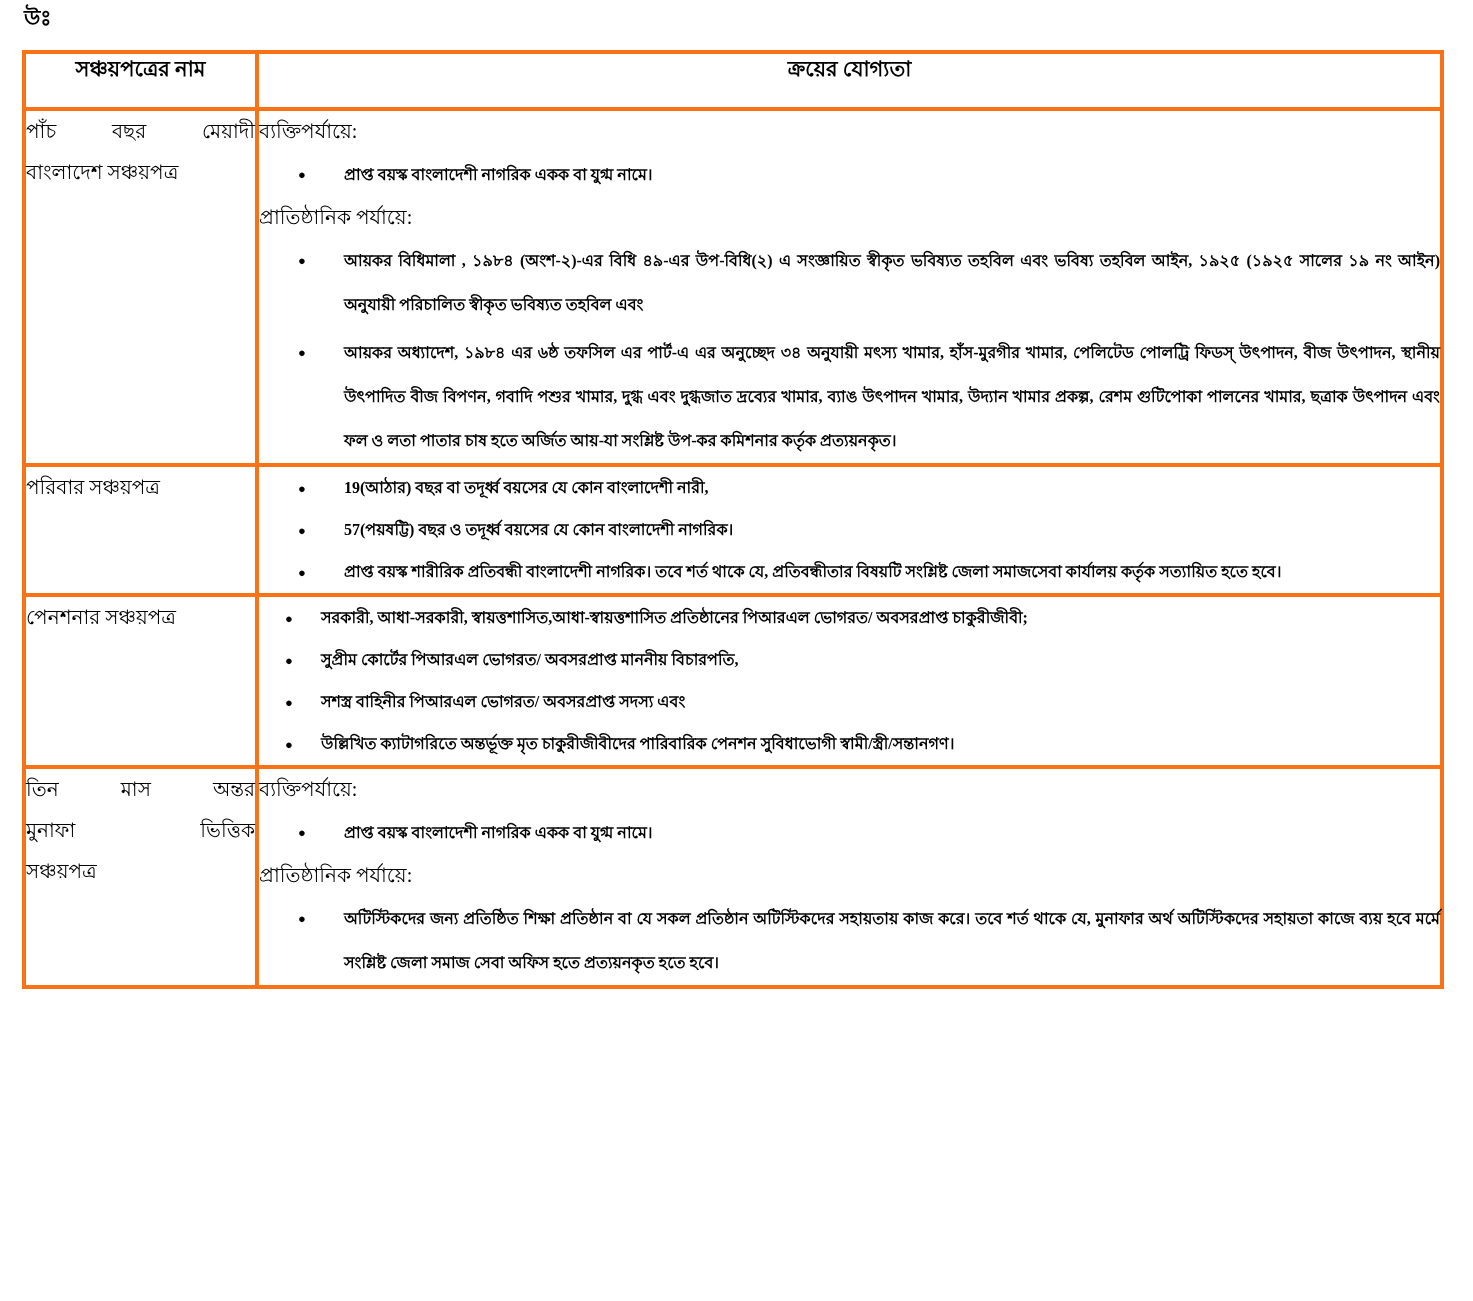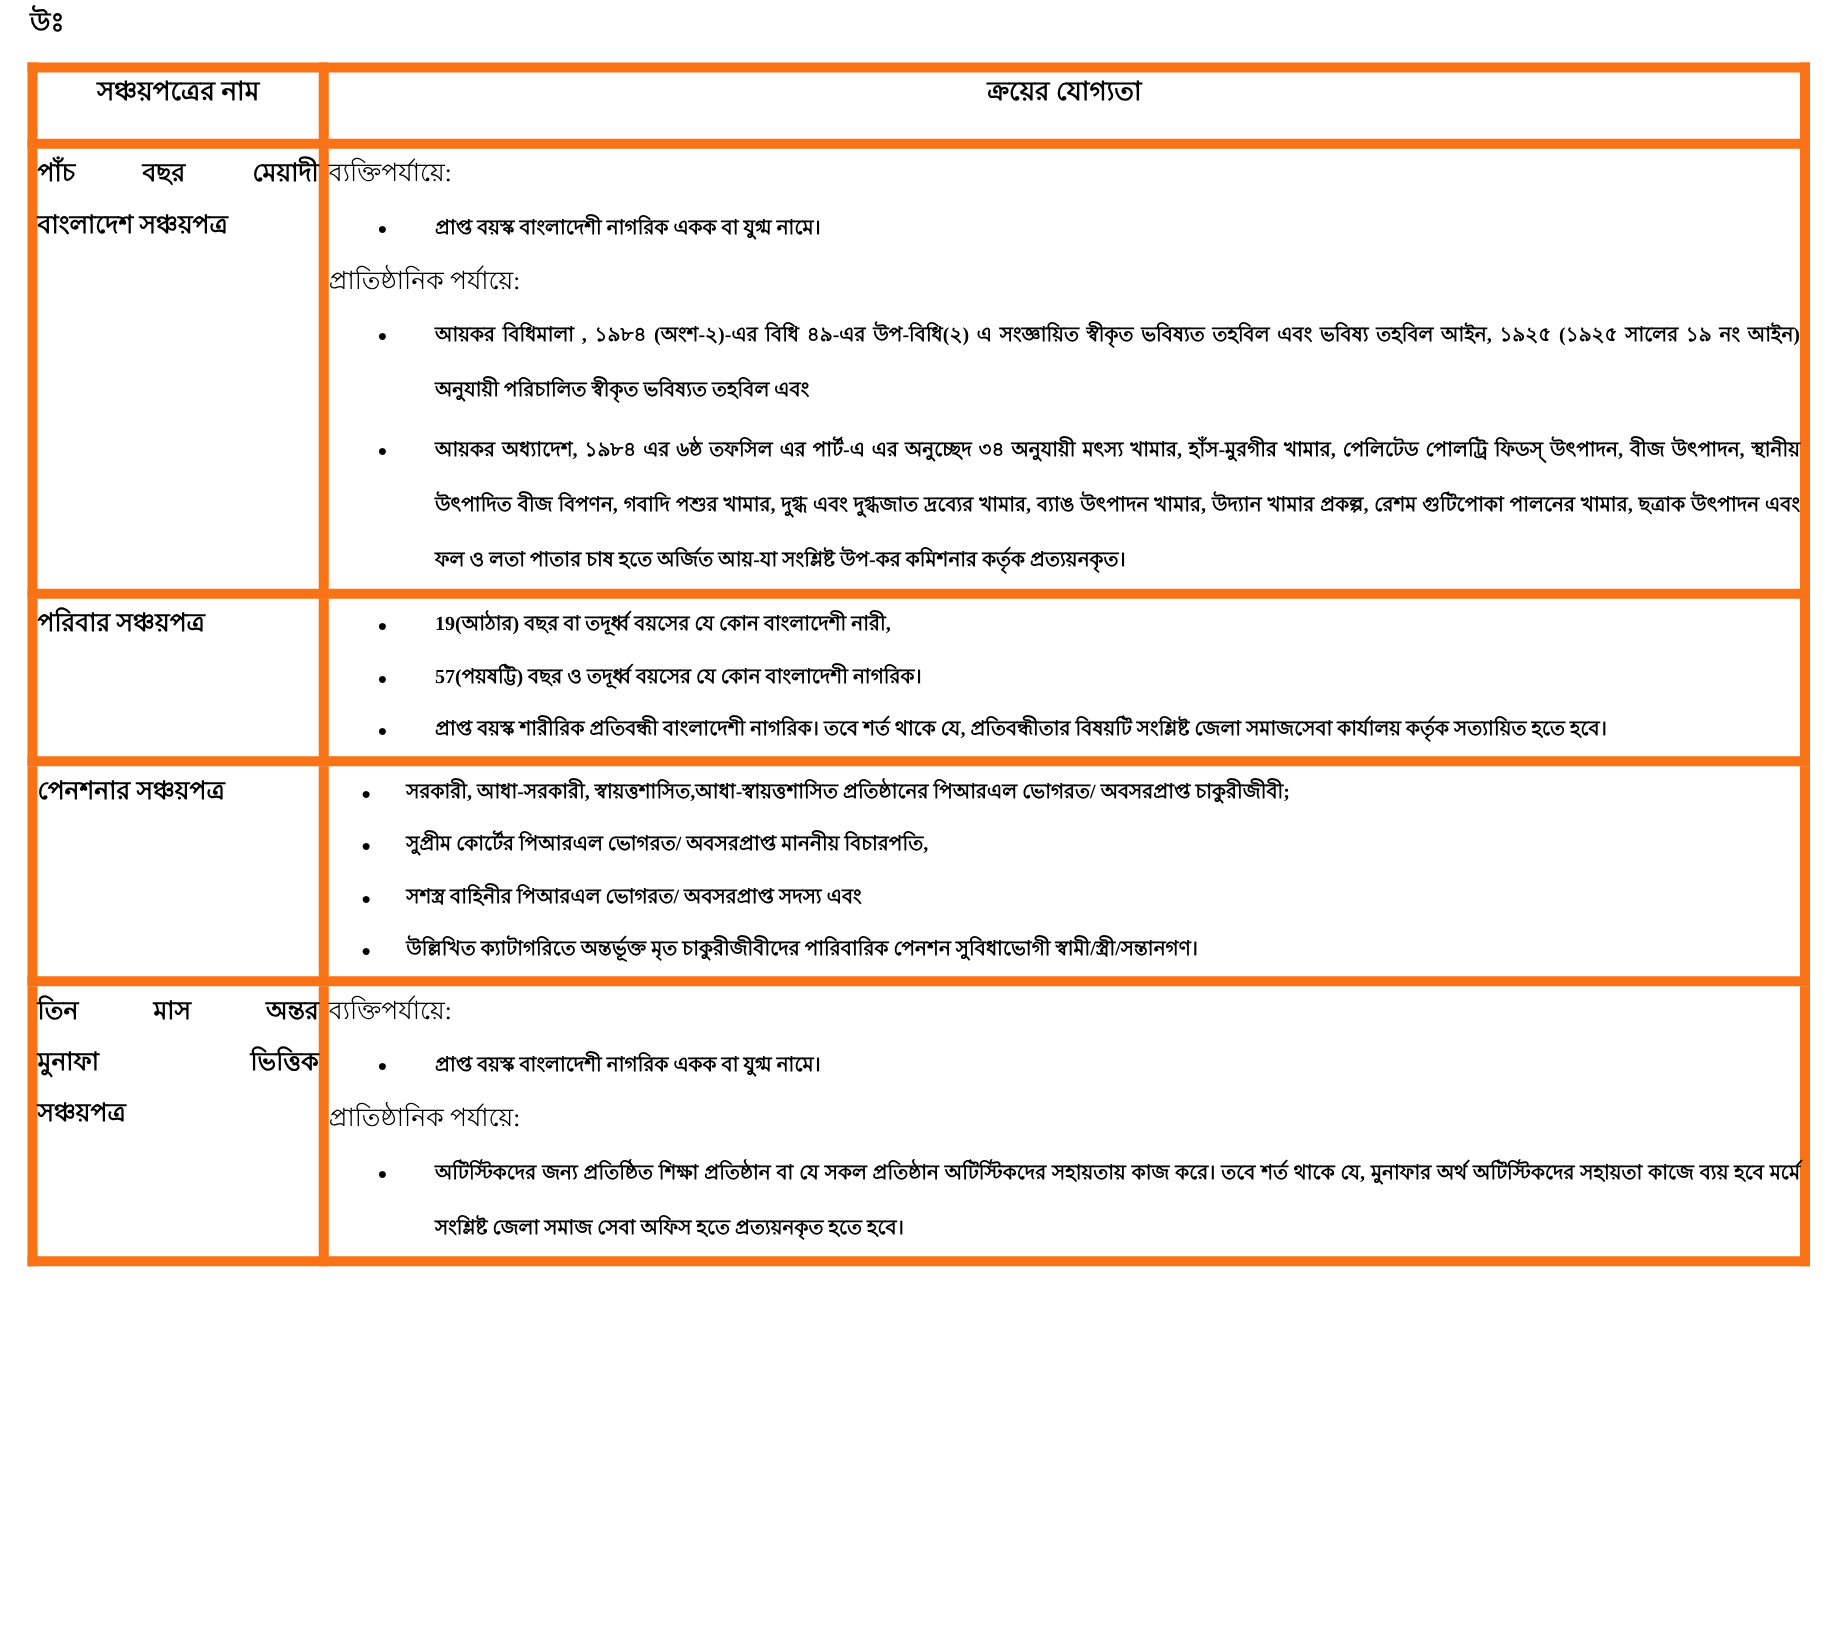--- a/index.html
+++ b/index.html
@@ -33,21 +33,21 @@
   table.sanchaypatra-table {
     position: absolute;
     left: 22px;
     top: 50px;
     width: 1418px;
     border-collapse: collapse;
     table-layout: fixed;
   }
   table.sanchaypatra-table td,
   table.sanchaypatra-table th {
-    border: 8px solid #f97316;
+    border: 4px solid #f97316;
     vertical-align: top;
     padding: 0;
   }
   col.col-name { width: 233px; }
   col.col-elig { width: 1185px; }
 
   
   .hdr-cell {
     height: 53px;
     text-align: center;
@@ -59,21 +59,21 @@
     line-height: 30px;
   }
 
   
   .name-cell {
     padding: 10px 9px 10px 11px;
   }
   .name-text {
     font-size: 20px;
     line-height: 41px;
-    font-weight: 700;
+    font-weight: 400;
     text-align: justify;
     text-align-last: justify;
   }
   .name-text.plain {
     text-align: left;
     text-align-last: left;
   }
 
   
   .elig-cell {

